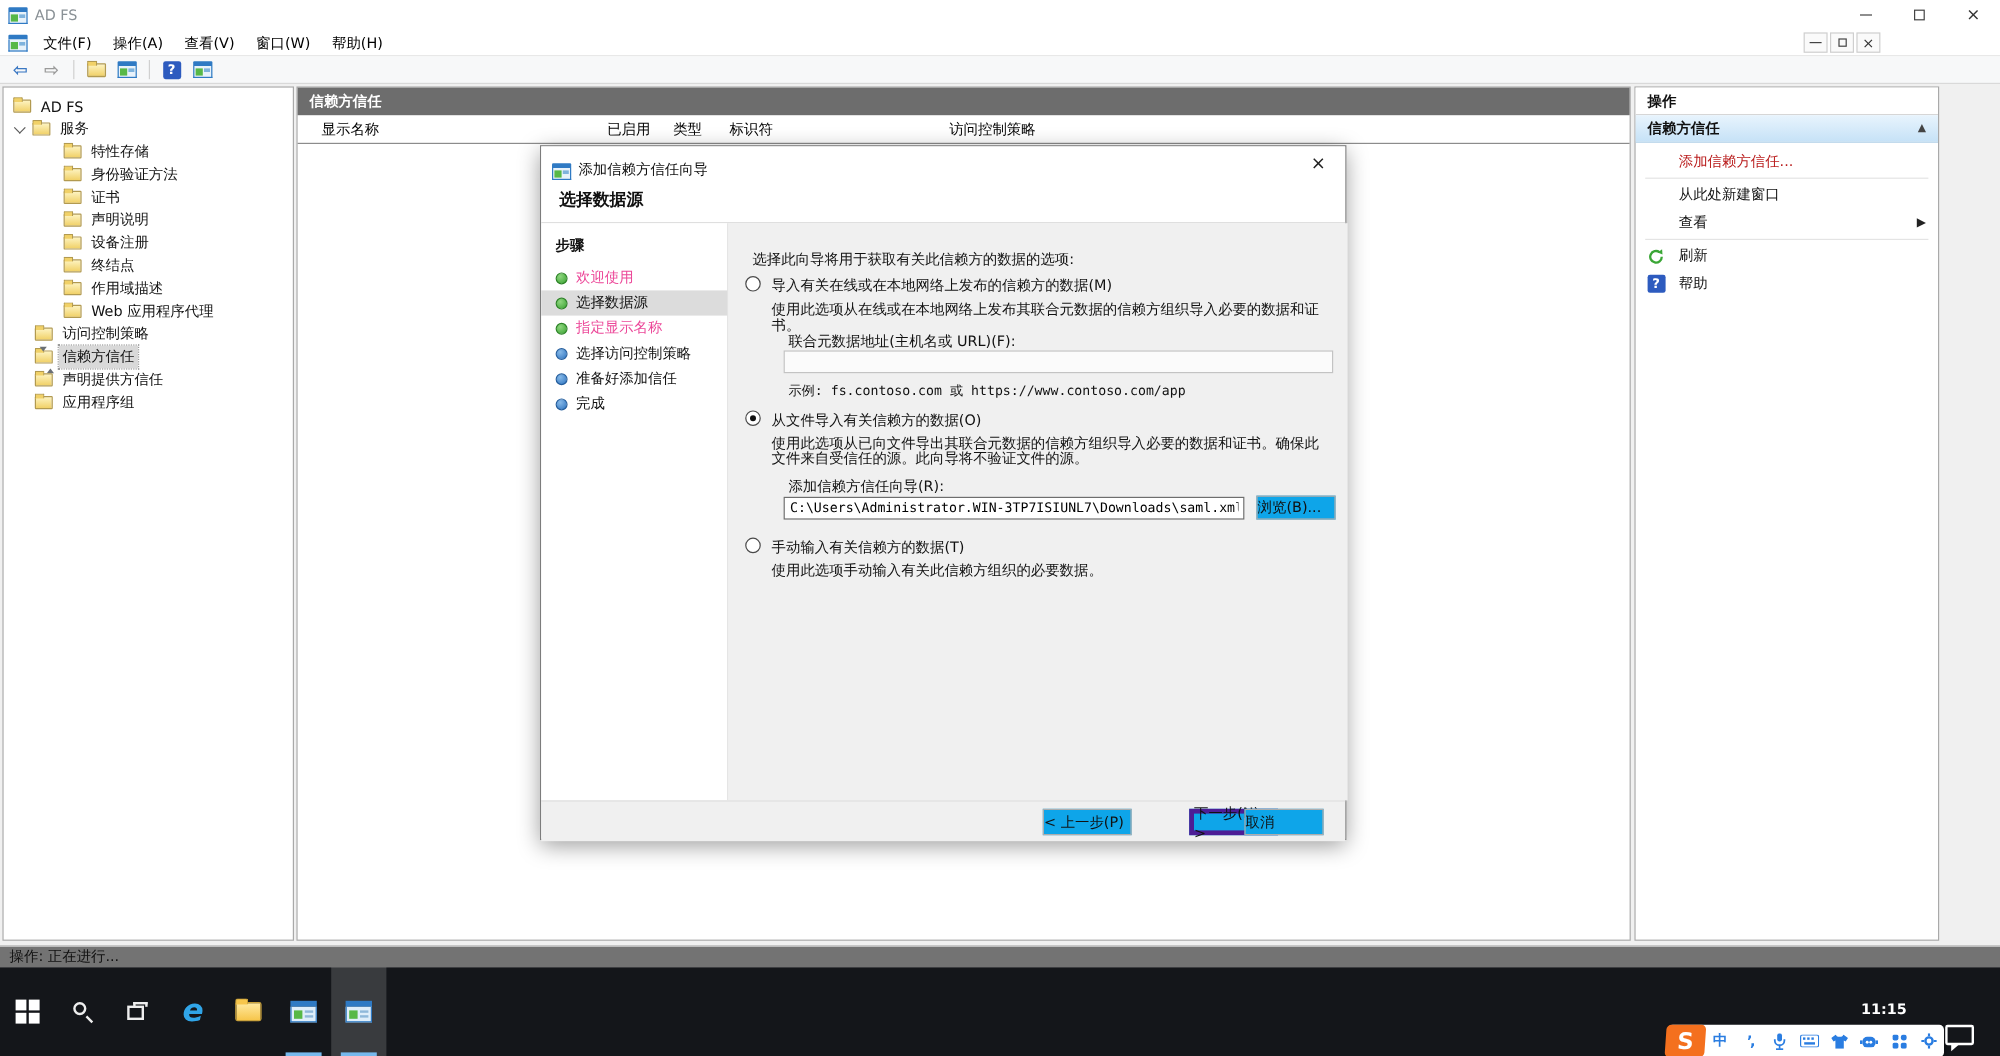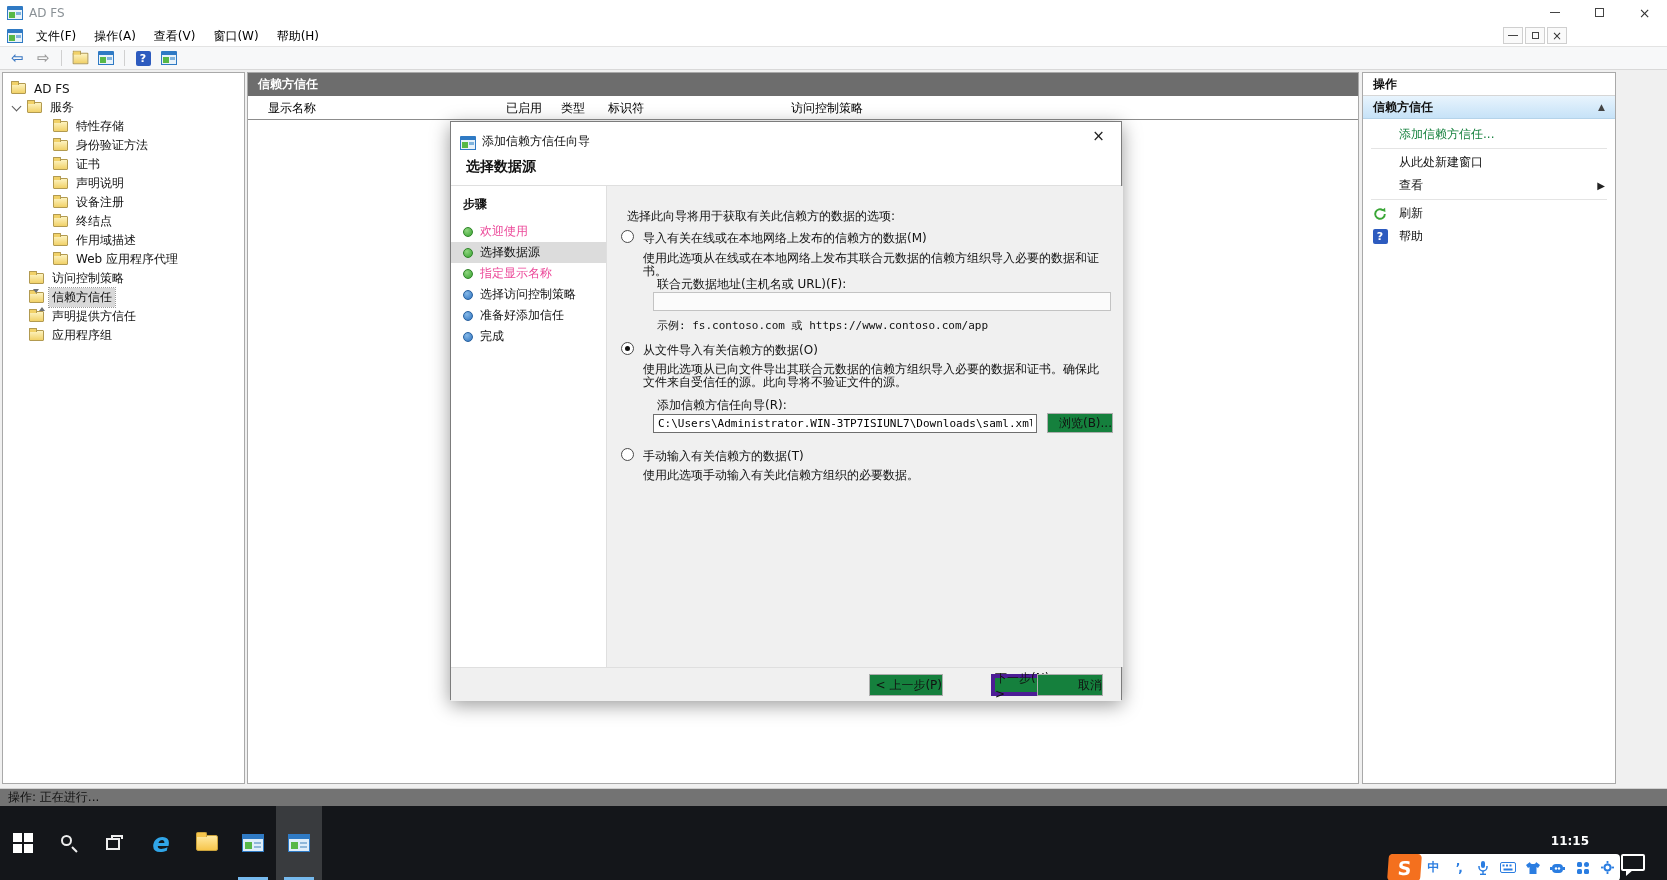--- a/index.html
+++ b/index.html
@@ -58,21 +58,21 @@
   
   .list-titlebar { height:23px; background:#6d6d6d; color:#fff; font-weight:bold; display:flex; align-items:center; padding-left:10px; }
   .list-header { position:relative; height:24px; border-bottom:1px solid #8c8c8c; }
   .col { position:absolute; top:4px; white-space:nowrap; color:#000; }
 
   
   .actions-title { height:23px; background:#fff; border-bottom:1px solid #d6d6d6; font-weight:bold; display:flex; align-items:center; padding-left:10px; }
   .actions-section { height:23px; background:linear-gradient(#e8f4fd,#c6e2f7); border-bottom:1px solid #b5d3e9; display:flex; align-items:center; padding:0 10px; font-weight:bold; }
   .actions-section .caret { margin-left:auto; font-size:9px; color:#444; }
   .act-item { height:23px; display:flex; align-items:center; padding-left:36px; position:relative; cursor:default; }
-  .act-item.disabled { color:#15803d; }
+  .act-item.disabled { color:#b91c1c; }
   .act-item .sub-arrow { position:absolute; right:10px; font-size:10px; color:#222; }
   .act-item .ico { position:absolute; left:9px; width:16px; height:16px; display:flex; align-items:center; justify-content:center; }
   .act-sep { height:1px; background:#e4e4e4; margin:2px 8px; }
 
   
   #wizard { position:absolute; left:450px; top:121px; width:672px; height:579px; background:#f0f0f0; border:1px solid #7c7c7c; box-shadow:0 5px 18px rgba(0,0,0,.4); }
   .wz-titlebar { position:absolute; left:0; top:0; width:100%; height:28px; background:#fff; display:flex; align-items:flex-end; padding-left:9px; gap:6px; }
   .wz-close { position:absolute; right:0; top:0; width:45px; height:28px; display:flex; align-items:center; justify-content:center; font-size:15px; color:#222; }
   .wz-header { position:absolute; left:0; top:28px; width:100%; height:36px; background:#fff; border-bottom:1px solid #dfdfdf; }
   .wz-header .h { position:absolute; left:15px; top:8px; font-size:14px; font-weight:bold; }
@@ -88,21 +88,21 @@
   .wz-content { position:absolute; left:156px; top:64px; width:516px; height:481px; background:#f0f0f0; }
   .wz-content .abs { position:absolute; }
   .radio { width:13px; height:13px; border:1px solid #4a4a4a; border-radius:50%; background:#fff; position:absolute; }
   .radio.on::after { content:""; position:absolute; left:3px; top:3px; width:5px; height:5px; border-radius:50%; background:#101010; }
   .opt-label { position:absolute; white-space:nowrap; }
   .opt-desc { position:absolute; line-height:13px; }
   .wz-input { position:absolute; height:19px; border:1px solid #6e6e6e; background:#fff; font-family:"DejaVu Sans Mono","Liberation Mono",monospace; font-size:11px; padding:0 4px; color:#000; }
   .wz-input.empty { border:1px solid #c3c3c3; background:#fbfbfb; }
   .mono { font-family:"DejaVu Sans Mono","Liberation Mono",monospace; font-size:11px; }
   .wz-footer { position:absolute; left:0; top:545px; width:100%; height:34px; border-top:1px solid #dfdfdf; background:#f0f0f0; }
-  .btn { position:absolute; top:6px; height:22px; background:#15803d; border:1px solid #adadad; font-size:12px; display:flex; align-items:center; justify-content:flex-end; cursor:default; }
+  .btn { position:absolute; top:6px; height:22px; background:#0ea5e9; border:1px solid #adadad; font-size:12px; display:flex; align-items:center; justify-content:flex-start; cursor:default; }
   .btn.default { border:4px solid #4c1d95;margin-left:40px; }
 
   
   #statusbar { position:absolute; left:0; top:788px; width:1667px; height:18px; background:#737373; border-top:1px solid #d0d0d0; display:flex; align-items:center; padding-left:8px; }
   #taskbar { position:absolute; left:0; top:806px; width:1667px; height:74px; background:#14161a; }
   .tk-btn { position:absolute; top:0; width:46px; height:74px; display:flex; align-items:center; justify-content:center; }
   .tk-btn.active { background:rgba(255,255,255,.16); }
   .tk-btn.open::after { content:""; position:absolute; left:8px; bottom:0; right:8px; height:3px; background:#76b9ed; }
   .start-grid { display:grid; grid-template-columns:9px 9px; grid-template-rows:9px 9px; gap:2px; }
   .start-grid span { background:#fff; }

